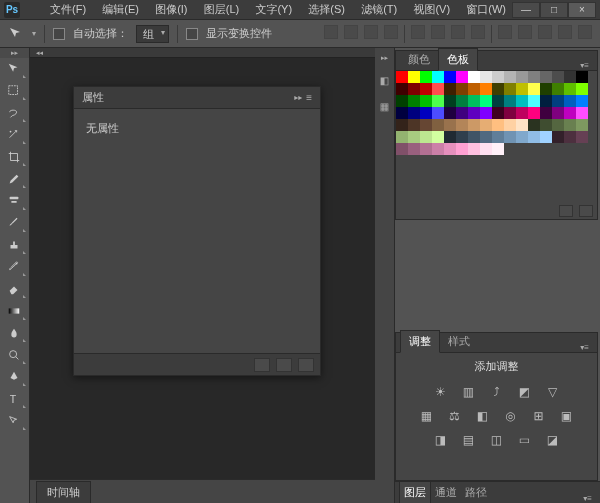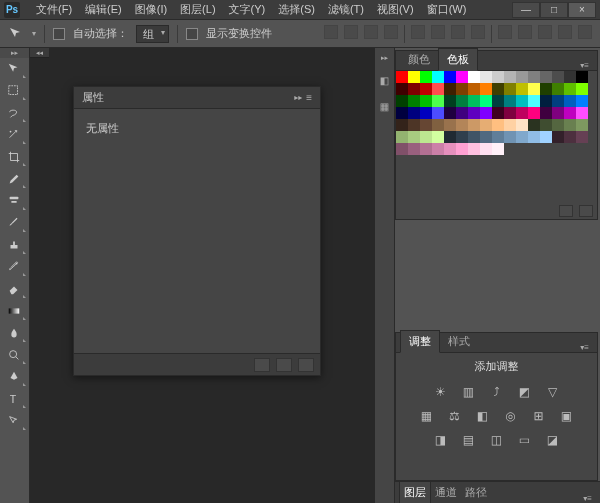--- a/index.html
+++ b/index.html
@@ -1,21 +1,21 @@
 <!DOCTYPE html>
 <html><head>
 <meta charset="utf-8">
 <style>
 * { margin: 0; padding: 0; box-sizing: border-box; font-family: "Microsoft YaHei", sans-serif; }
 body { width: 600px; height: 503px; background: #535353; overflow: hidden; font-size: 11px; color: #d0d0d0; }
 
 
 .titlebar { height: 20px; background: #3c3c3c; display: flex; align-items: center; padding: 0 4px; border-bottom: 1px solid #2a2a2a; }
-.logo { width: 16px; height: 16px; background: #2a2a2a; display: flex; align-items: center; justify-content: center; font-weight: bold; font-size: 10px; color: #66c7ff; border-radius: 2px; margin-right: 10px; }
-.menu { display: flex; gap: 1px; flex: 1; }
+.logo { width: 16px; height: 16px; background: #2a2a2a; display: flex; align-items: center; justify-content: center; font-weight: bold; font-size: 10px; color: #66c7ff; border-radius: 2px; margin-right: 24px; }
+.menu { display: flex; gap: 1px; flex: 1; justify-content: space-between; }
 .menu-item { padding: 2px 6px; color: #ccc; cursor: pointer; }
 .winctrl { display: flex; align-items: flex-start; gap: 0; }
 .winbtn { width: 28px; height: 16px; background: #4a4a4a; border: 1px solid #333; display: flex; align-items: center; justify-content: center; cursor: pointer; font-size: 10px; }
 .winbtn.close { background: #5a5a5a; }
 
 
 .options { height: 28px; background: #535353; display: flex; align-items: center; padding: 0 8px; gap: 8px; border-bottom: 1px solid #2a2a2a; }
 .opt-icon { width: 16px; height: 16px; display: flex; align-items: center; justify-content: center; color: #ccc; }
 .opt-sep { width: 1px; height: 18px; background: #3a3a3a; }
 .opt-checkbox { width: 12px; height: 12px; border: 1px solid #888; background: #454545; display: inline-block; }
@@ -27,21 +27,21 @@
 
 .main { display: flex; height: calc(100% - 48px); }
 .toolbox-wrap { width: 30px; background: #535353; border-right: 1px solid #2a2a2a; }
 .toolbox-tab { height: 10px; display: flex; justify-content: center; align-items: center; background: #4a4a4a; font-size: 7px; color: #aaa; }
 .toolbox { display: flex; flex-direction: column; }
 .tool { width: 28px; height: 22px; display: flex; align-items: center; justify-content: center; color: #ccc; position: relative; }
 .tool svg { width: 14px; height: 14px; }
 .tool-tri { position: absolute; right: 2px; bottom: 2px; width: 0; height: 0; border-left: 3px solid #999; border-top: 3px solid transparent; }
 
 
-.canvas-area { flex: 1; background: #282828; position: relative; display: flex; flex-direction: row; }
+.canvas-area { flex: 1; background: #282828; position: relative; display: flex; flex-direction: column; }
 .tab-strip { height: 10px; display: flex; align-items: center; padding: 0 6px; font-size: 7px; color: #aaa; background: #3a3a3a; border-bottom: 1px solid #222; }
 
 
 .props-panel { position: absolute; top: 38px; left: 43px; width: 248px; height: 290px; background: #454545; border: 1px solid #2a2a2a; box-shadow: 0 2px 8px rgba(0,0,0,0.5); }
 .props-header { height: 22px; background: #3c3c3c; display: flex; align-items: center; padding: 0 8px; border-bottom: 1px solid #2a2a2a; }
 .props-title { flex: 1; font-size: 11px; color: #ccc; }
 .props-body { padding: 12px; color: #ccc; font-size: 11px; }
 .props-footer { position: absolute; bottom: 0; left: 0; right: 0; height: 22px; background: #3c3c3c; border-top: 1px solid #2a2a2a; display: flex; justify-content: flex-end; align-items: center; padding: 0 6px; gap: 6px; }
 .props-footer .mini { width: 16px; height: 14px; background: #4a4a4a; border: 1px solid #333; }
 
@@ -268,20 +268,23 @@
         <span style="font-size:10px;color:#aaa">≡</span>
       </div>
       <div class="props-body">无属性</div>
       <div class="props-footer">
         <span class="mini"></span>
         <span class="mini"></span>
         <span class="mini"></span>
       </div>
     </div>
 
+    <div class="timeline">
+      <div class="timeline-tab">时间轴</div>
+    </div>
   </div>
 
   <div class="right">
     <div class="right-strip">
       <span style="font-size:7px;color:#aaa">▸▸</span>
       <div class="strip-btn">◧</div>
       <div class="strip-btn">▦</div>
     </div>
     <div class="right-panels">
 

